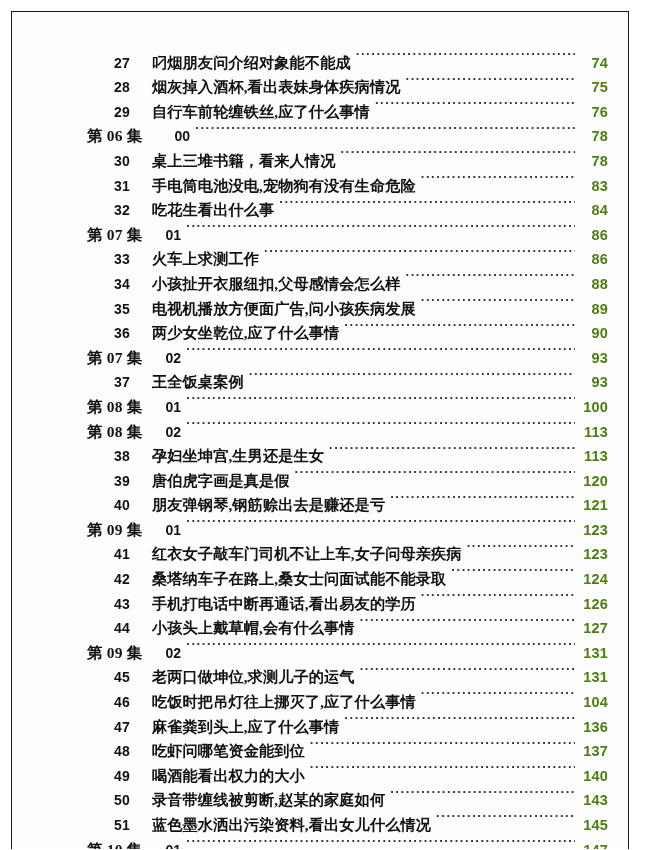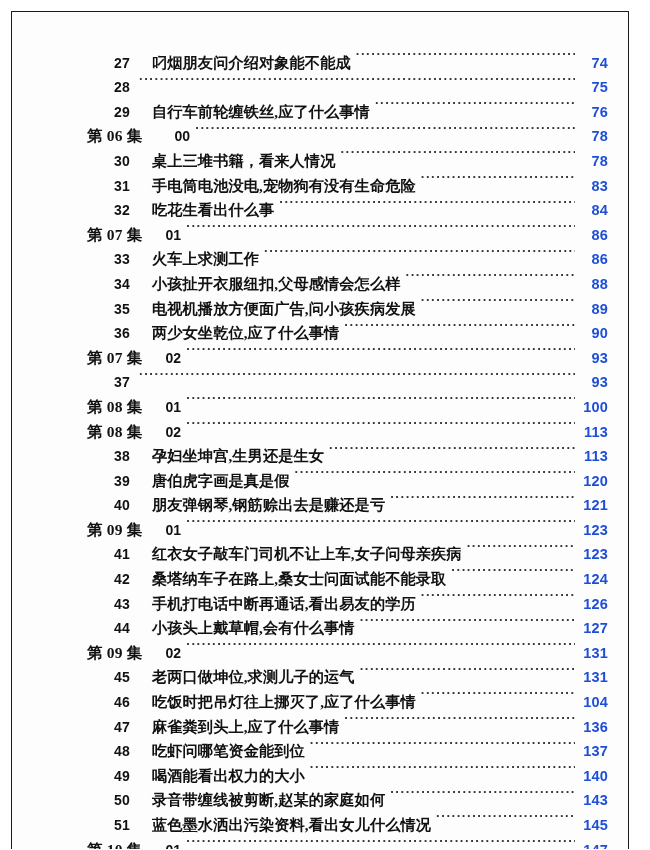--- a/index.html
+++ b/index.html
@@ -95,39 +95,40 @@
     position: absolute;
     left: 0;
     bottom: 4px;
     width: 900px;
   }
   .row-page {
     flex: 0 0 auto;
     font-family: "Liberation Sans", "DejaVu Sans", sans-serif;
     font-weight: 700;
     font-size: 14.5px;
-    color: #1d4ed8;
+    color: #4d7c0f;
     text-align: right;
     min-width: 30px;
     letter-spacing: .2px;
   }
 </style>
 </head>
 <body>
 
 <div id="page">
   <div id="toc">
       <div class="toc-row entry">
         <span class="row-num">27</span>
         <span class="row-title">叼烟朋友问介绍对象能不能成</span>
         <span class="leader"></span>
         <span class="row-page">74</span>
       </div>
       <div class="toc-row entry">
         <span class="row-num">28</span>
+        <span class="row-title">烟灰掉入酒杯,看出表妹身体疾病情况</span>
         <span class="leader"></span>
         <span class="row-page">75</span>
       </div>
       <div class="toc-row entry">
         <span class="row-num">29</span>
         <span class="row-title">自行车前轮缠铁丝,应了什么事情</span>
         <span class="leader"></span>
         <span class="row-page">76</span>
       </div>
       <div class="toc-row chapter">
@@ -185,20 +186,21 @@
         <span class="row-page">90</span>
       </div>
       <div class="toc-row chapter">
         <span class="row-num chap-label">第 07 集</span>
         <span class="row-title" style="margin-left: 5px;">02</span>
         <span class="leader"></span>
         <span class="row-page">93</span>
       </div>
       <div class="toc-row entry">
         <span class="row-num">37</span>
+        <span class="row-title">王全饭桌案例</span>
         <span class="leader"></span>
         <span class="row-page">93</span>
       </div>
       <div class="toc-row chapter">
         <span class="row-num chap-label">第 08 集</span>
         <span class="row-title" style="margin-left: 5px;">01</span>
         <span class="leader"></span>
         <span class="row-page">100</span>
       </div>
       <div class="toc-row chapter">

